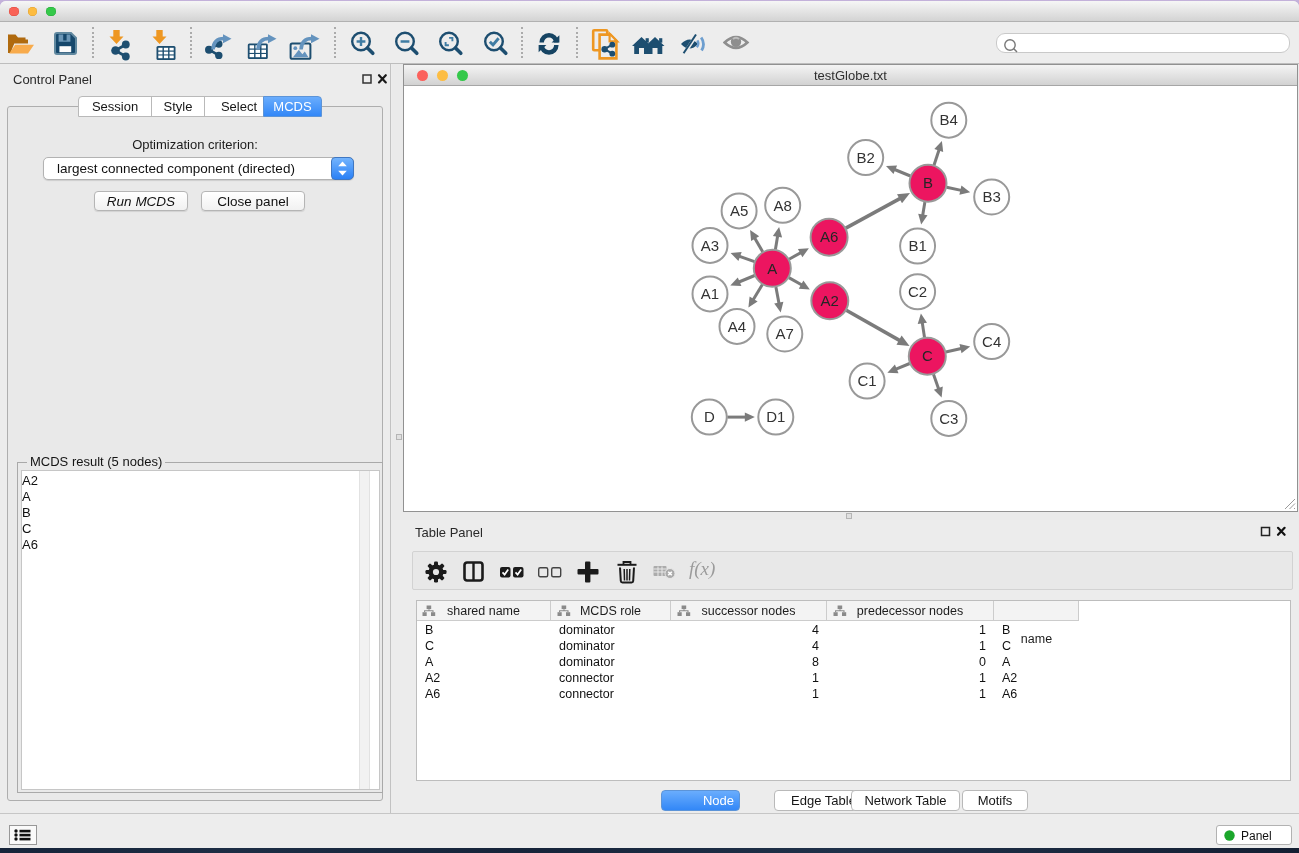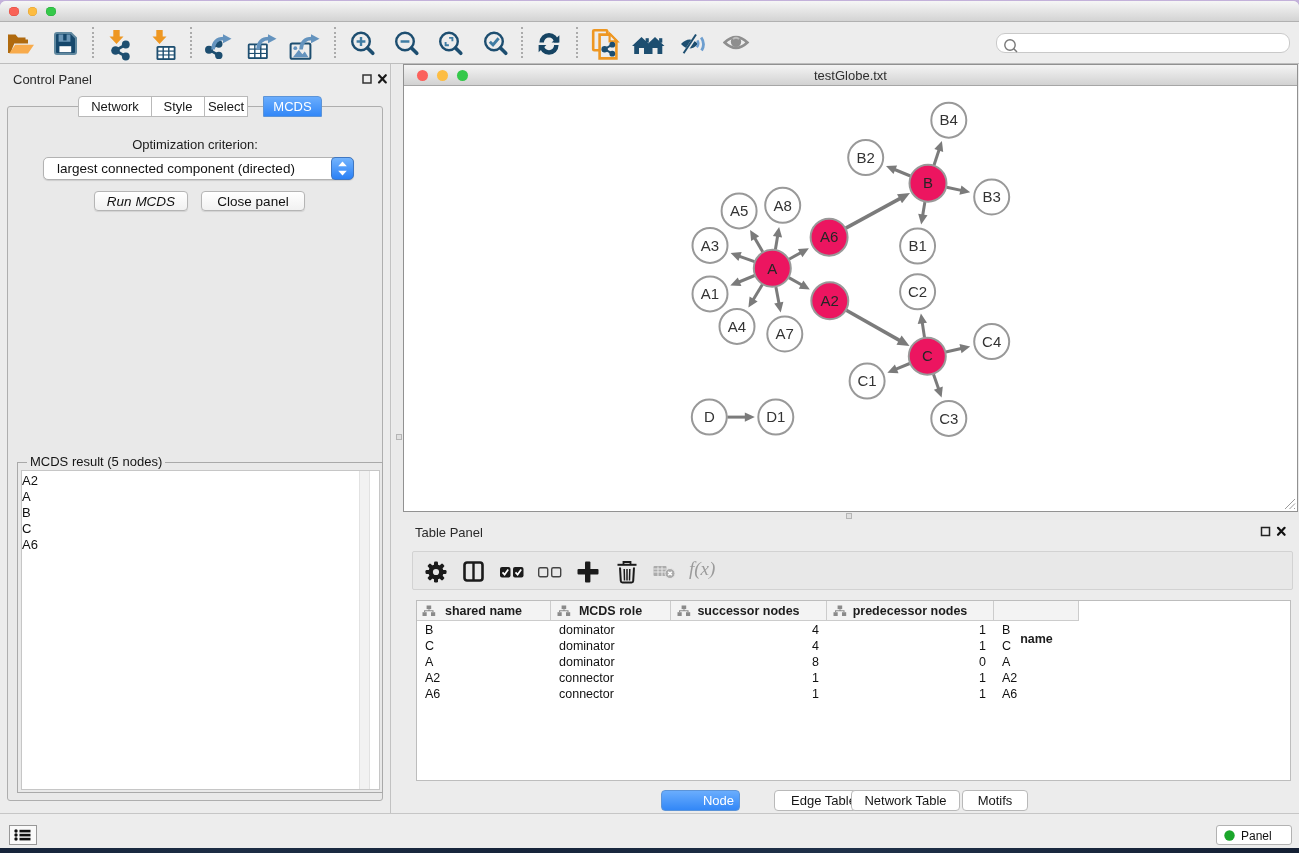--- a/index.html
+++ b/index.html
@@ -71,21 +71,21 @@
   
   #tpanel { position:absolute; left:392px; top:519px; width:907px; height:293px; background:#ececec; }
   #tpanel .ptitle { position:absolute; left:23px; top:5px; font-size:13px; color:#2a2a2a; }
   #ttoolbar { position:absolute; left:20px; top:31px; width:881px; height:39px; background:#e8e8e8;
     border:1px solid #d2d2d2; border-radius:2px; }
   #ttable { position:absolute; left:24px; top:80px; width:875px; height:181px; background:#fff;
     border:1px solid #bdbdbd; }
   #thead { position:absolute; left:0; top:0; width:662px; height:20px; background:#f3f3f3;
     border-bottom:1px solid #ccc; border-right:1px solid #ccc; }
   .hcell { position:absolute; top:0; height:20px; border-right:1px solid #ccc; }
-  .hcell .htxt { position:absolute; left:0; right:0; top:3px; text-align:center; font-size:12.5px; color:#1d1d1d;font-weight:bold; }
+  .hcell .htxt { position:absolute; left:0; right:0; top:3px; text-align:center; font-size:12.5px; color:#1d1d1d; }
   .trow { position:absolute; font-size:12.5px; color:#111; }
   #btabs { position:absolute; top:270px; left:0; width:100%; height:21px; }
   .btab { position:absolute; top:0; height:21px; line-height:20px; text-align:center; font-size:13px;
     color:#161616; background:#fff; border:1px solid #b9b9b9; border-radius:4px; }
   .btab.sel { background:linear-gradient(#6aadfd,#3287f7); color:#fff; border-color:#5c94d8; }
 
   
   #statusbar { position:absolute; left:0; top:812px; width:1299px; height:35px; background:#ededed;
     border-top:1px solid #c6c6c6; }
   #sicon { position:absolute; left:9px; top:11px; width:28px; height:20px; background:#fafafa;
@@ -242,23 +242,23 @@
   </div>
 
   <div id="cpanel">
     <div class="ptitle">Control Panel</div>
     <svg class="abs" style="left:361px;top:9px" width="28" height="12">
       <rect x="2" y="2" width="8" height="8" fill="none" stroke="#333" stroke-width="1.5"></rect>
       <path d="M18,2.2 L24.8,9.4 M24.8,2.2 L18,9.4" stroke="#1a1a1a" stroke-width="2.2" stroke-linecap="round"></path>
     </svg>
     <div id="cpbody"></div>
     <div id="cptabs">
-      <div class="tab" style="left:0; width:74px; border-radius:4px 0 0 0;">Network</div>
+      <div class="tab" style="left:0; width:74px; border-radius:4px 0 0 0;">Session</div>
       <div class="tab" style="left:73px; width:54px;">Style</div>
-      <div class="tab" style="left:126px; width:44px;">Select</div>
+      <div class="tab" style="left:126px; width:70px;">Select</div>
       <div class="tab sel" style="left:185px; width:59px; border-radius:0 4px 0 0;">MCDS</div>
     </div>
     <div id="optlabel">Optimization criterion:</div>
     <div id="dropdown">
       <div class="dtext">largest connected component (directed)</div>
       <div id="dropstep">
         <svg width="21" height="21" style="position:absolute;left:0;top:0">
           <path d="M6.2,8.2 L10.5,3.4 L14.8,8.2 Z" fill="#fff"></path>
           <path d="M6.2,12.8 L10.5,17.6 L14.8,12.8 Z" fill="#fff"></path>
         </svg>

